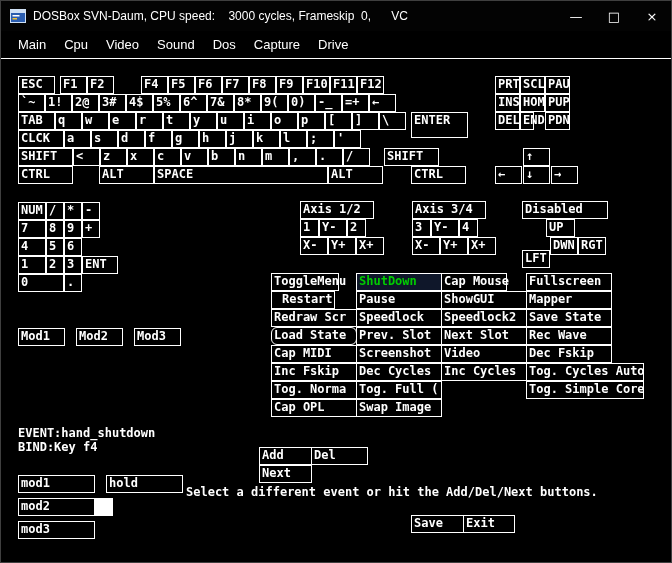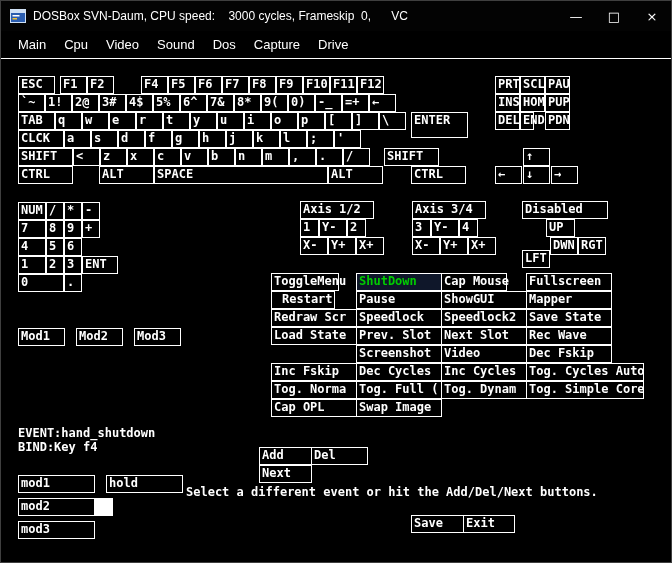--- a/index.html
+++ b/index.html
@@ -199,34 +199,34 @@
       <div class="kbox" style="left: 440px; top: 214px; width: 66px;">Cap Mouse</div>
       <div class="kbox" style="left: 525px; top: 214px; width: 86px;">Fullscreen</div>
       <div class="kbox" style="left: 270px; top: 232px; width: 64px; padding-left: 10px;">Restart</div>
       <div class="kbox" style="left: 355px; top: 232px; width: 86px;">Pause</div>
       <div class="kbox" style="left: 440px; top: 232px; width: 86px;">ShowGUI</div>
       <div class="kbox" style="left: 525px; top: 232px; width: 86px;">Mapper</div>
       <div class="kbox" style="left: 270px; top: 250px; width: 86px;">Redraw Scr</div>
       <div class="kbox" style="left: 355px; top: 250px; width: 86px;">Speedlock</div>
       <div class="kbox" style="left: 440px; top: 250px; width: 86px;">Speedlock2</div>
       <div class="kbox" style="left: 525px; top: 250px; width: 86px;">Save State</div>
-      <div class="kbox" style="left: 270px; top: 268px; width: 86px;">Load State</div>
+      <div class="kbox" style="left: 270px; top: 268px; width: 86px; border-radius: 6px;">Load State</div>
       <div class="kbox" style="left: 355px; top: 268px; width: 86px;">Prev. Slot</div>
       <div class="kbox" style="left: 440px; top: 268px; width: 86px;">Next Slot</div>
       <div class="kbox" style="left: 525px; top: 268px; width: 86px;">Rec Wave</div>
+      <div class="kbox" style="left: 270px; top: 286px; width: 86px;">Cap MIDI</div>
       <div class="kbox" style="left: 355px; top: 286px; width: 86px;">Screenshot</div>
       <div class="kbox" style="left: 440px; top: 286px; width: 86px;">Video</div>
       <div class="kbox" style="left: 525px; top: 286px; width: 86px;">Dec Fskip</div>
       <div class="kbox" style="left: 270px; top: 304px; width: 86px;">Inc Fskip</div>
       <div class="kbox" style="left: 355px; top: 304px; width: 86px;">Dec Cycles</div>
       <div class="kbox" style="left: 440px; top: 304px; width: 86px;">Inc Cycles</div>
       <div class="kbox" style="left: 525px; top: 304px; width: 118px;">Tog. Cycles Auto</div>
       <div class="kbox" style="left: 270px; top: 322px; width: 86px;">Tog. Norma</div>
       <div class="kbox" style="left: 355px; top: 322px; width: 86px;">Tog. Full (</div>
-      <div class="kbox" style="left: 440px; top: 322px; width: 86px;">Tog. Dynam</div>
       <div class="kbox" style="left: 525px; top: 322px; width: 118px;">Tog. Simple Core</div>
       <div class="kbox" style="left: 270px; top: 340px; width: 86px;">Cap OPL</div>
       <div class="kbox" style="left: 355px; top: 340px; width: 86px;">Swap Image</div>
       <div class="kbox" style="left: 17px; top: 269px; width: 47px;">Mod1</div>
       <div class="kbox" style="left: 75px; top: 269px; width: 47px;">Mod2</div>
       <div class="kbox" style="left: 133px; top: 269px; width: 47px;">Mod3</div>
     </div>
 
 </div>
 

